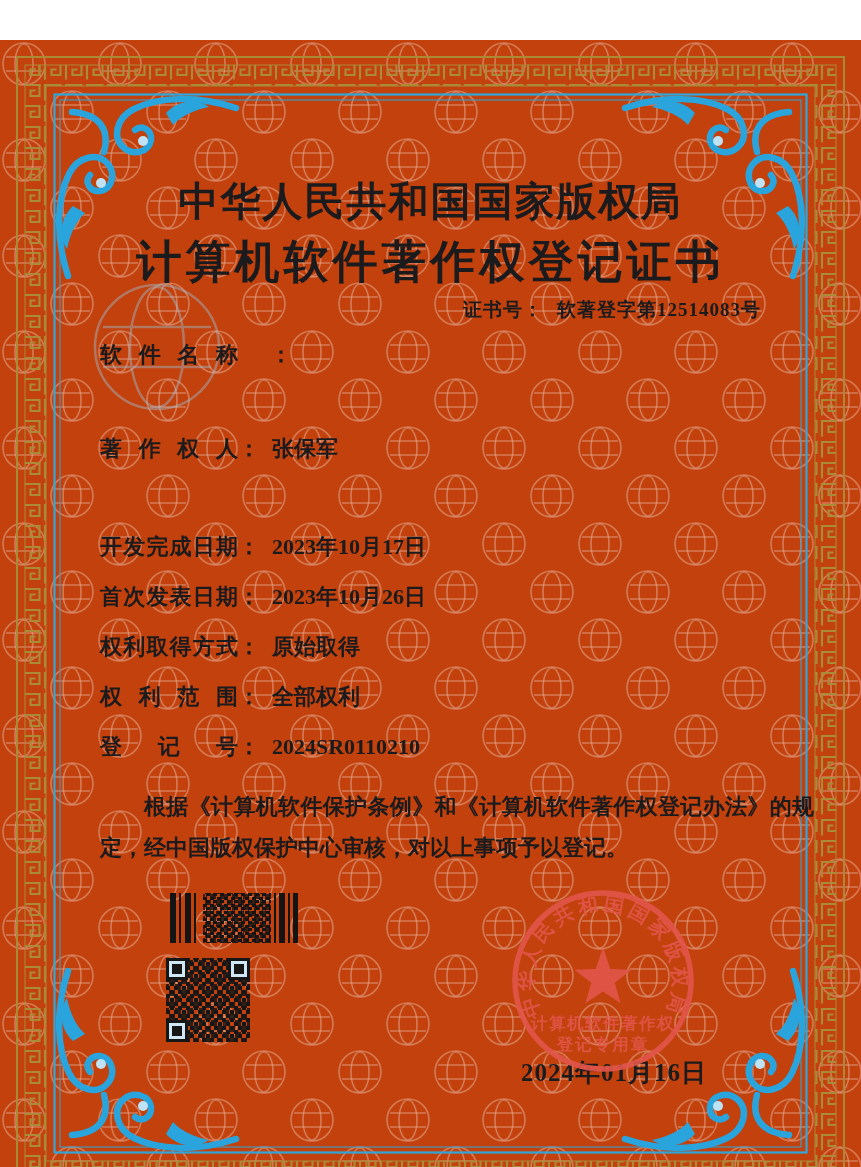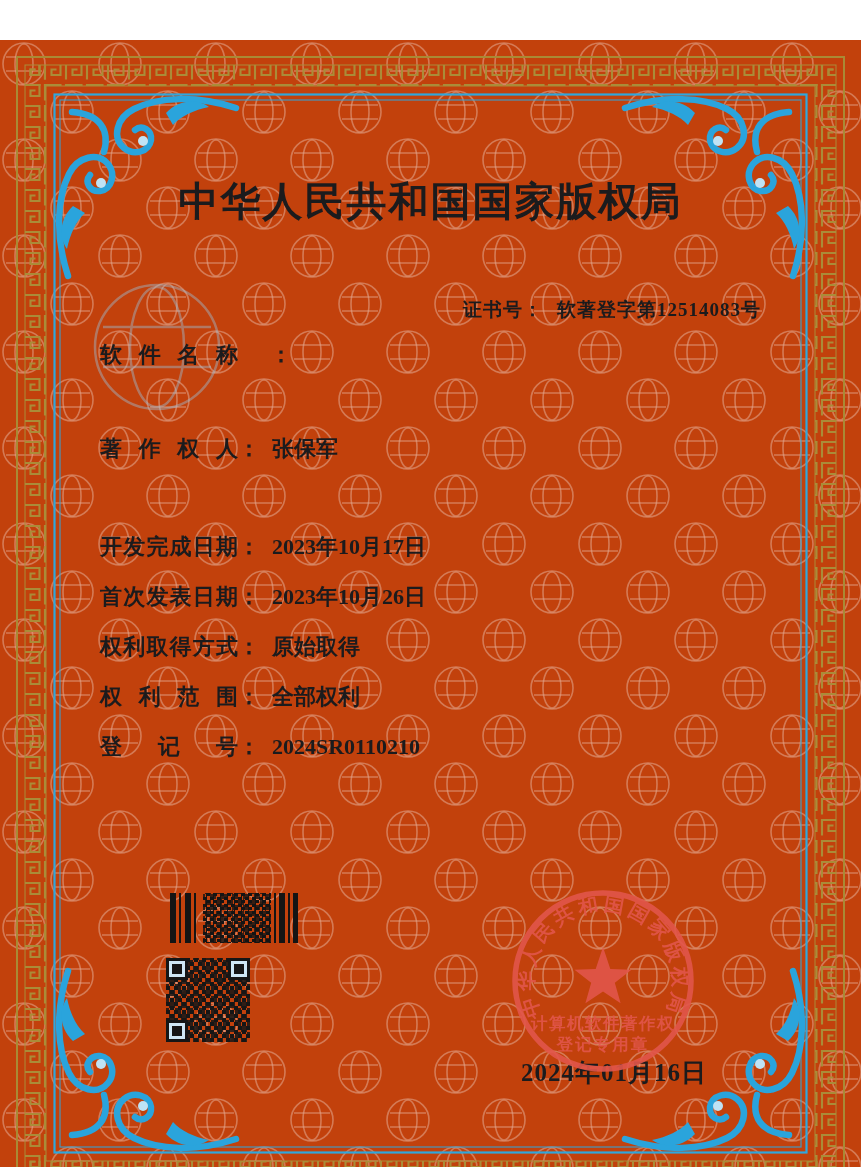--- a/index.html
+++ b/index.html
@@ -146,20 +146,21 @@
         <use href="#fl" transform="translate(46,1121) scale(1,-1)"></use>
       </g>
     <g>
         <use href="#fl" transform="translate(815,1121) scale(-1,-1)"></use>
       </g>
   </svg>
 
   <div class="content">
 
     <div class="authority">中华人民共和国国家版权局</div>
+    <div class="cert-title">计算机软件著作权登记证书</div>
 
     <div class="cert-no">
       <span>证书号：</span><span class="num">软著登字第12514083号</span>
     </div>
 
     <div class="row row-name">
       <span class="flabel">软件名称</span>
         <span class="colon">：</span>
     </div>
 
@@ -192,20 +193,21 @@
         <span class="colon">：</span>
       <span class="fvalue">全部权利</span>
     </div>
 
     <div class="row row-reg">
       <span class="flabel">登记号</span>
         <span class="colon">：</span>
       <span class="fvalue">2024SR0110210</span>
     </div>
 
+    <div class="statement">根据《计算机软件保护条例》和《计算机软件著作权登记办法》的规定，经中国版权保护中心审核，对以上事项予以登记。</div>
 
     <div class="barcode">
       <div class="bc-left"></div>
       <div class="bc-mid"></div>
       <div class="bc-right"></div>
     </div>
 
     <div class="qr">
       <div class="finder tl"></div>
       <div class="finder tr"></div>

